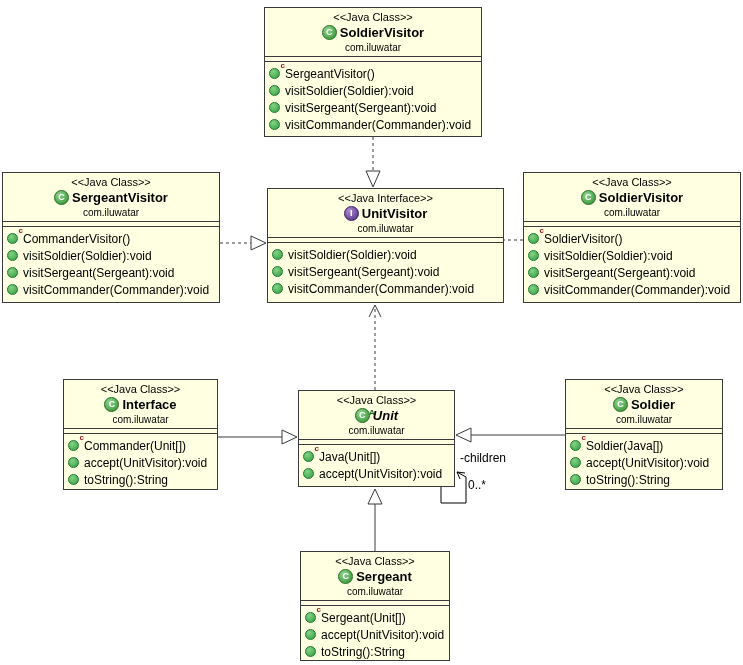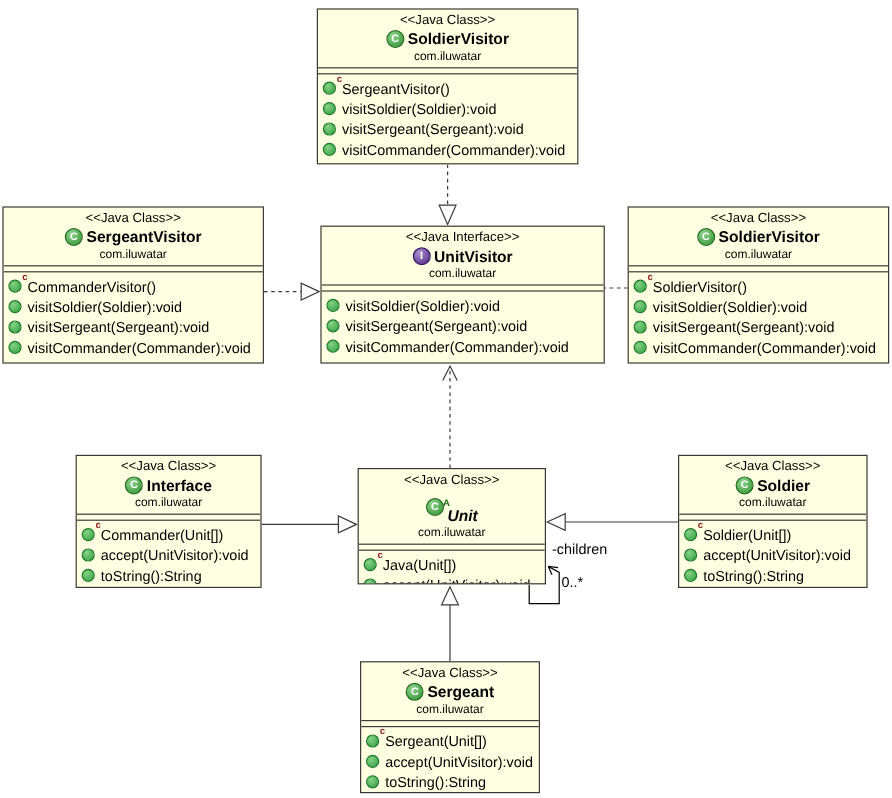--- a/index.html
+++ b/index.html
@@ -14,21 +14,21 @@
     position:absolute; box-sizing:border-box;
     background:#FFFFE1; border:1px solid #3a3a3a;
     display:flex; flex-direction:column; overflow:hidden;
   }
   .hdr { text-align:center; padding:2px 3px 1px; }
   .stereo { font-size:11px; line-height:14px; }
   .cname {
     font-size:13px; font-weight:bold; line-height:17px;
     display:flex; align-items:center; justify-content:center; gap:3px;
   }
-  .cname.abstract .nm { font-style:italic;margin-top:14px; }
+  .cname.abstract .nm { font-style:italic; }
   .pkg { font-size:10px; line-height:13px; }
 
   .attrs {
     border-top:1px solid #3a3a3a; border-bottom:1px solid #3a3a3a;
     height:4px; flex:0 0 auto; margin-top:1px;
   }
   .methods { padding:3px 4px 2px; }
   .m {
     display:flex; align-items:center; gap:5px;
     font-size:12px; height:17px; white-space:nowrap;
@@ -298,21 +298,21 @@
         <span class="nm">Soldier</span>
       </div>
       <div class="pkg">com.iluwatar</div>
     </div>
     <div class="attrs"></div>
     <div class="methods">
       <div class="m">
           <span class="micon">
             <span class="csup">c</span>
           </span>
-          <span>Soldier(Unit[])</span>
+          <span>Soldier(Java[])</span>
         </div>
       <div class="m">
           <span class="micon"></span>
           <span>accept(UnitVisitor):void</span>
         </div>
       <div class="m">
           <span class="micon"></span>
           <span>toString():String</span>
         </div>
     </div>

